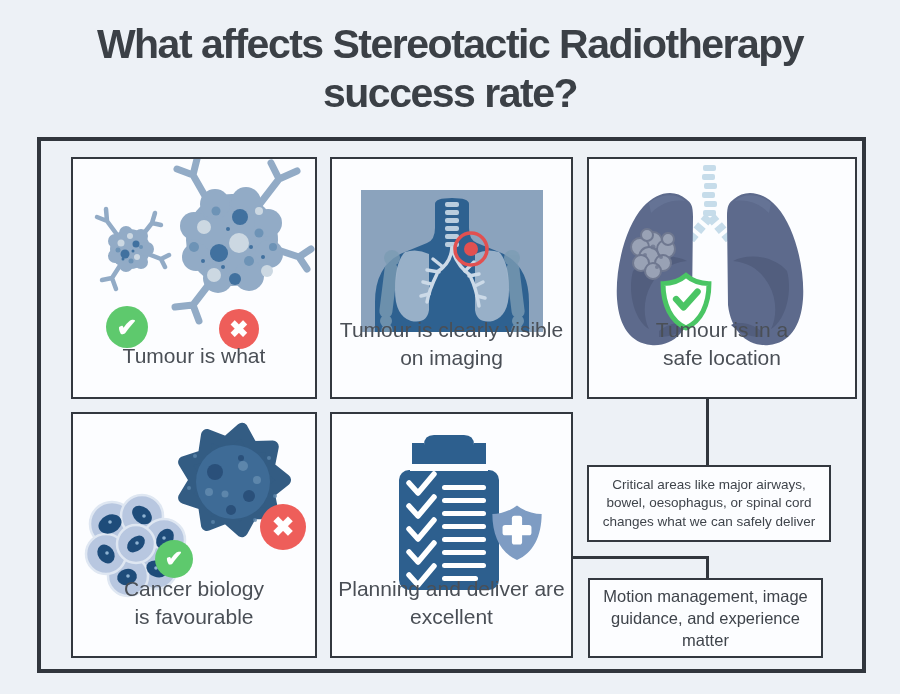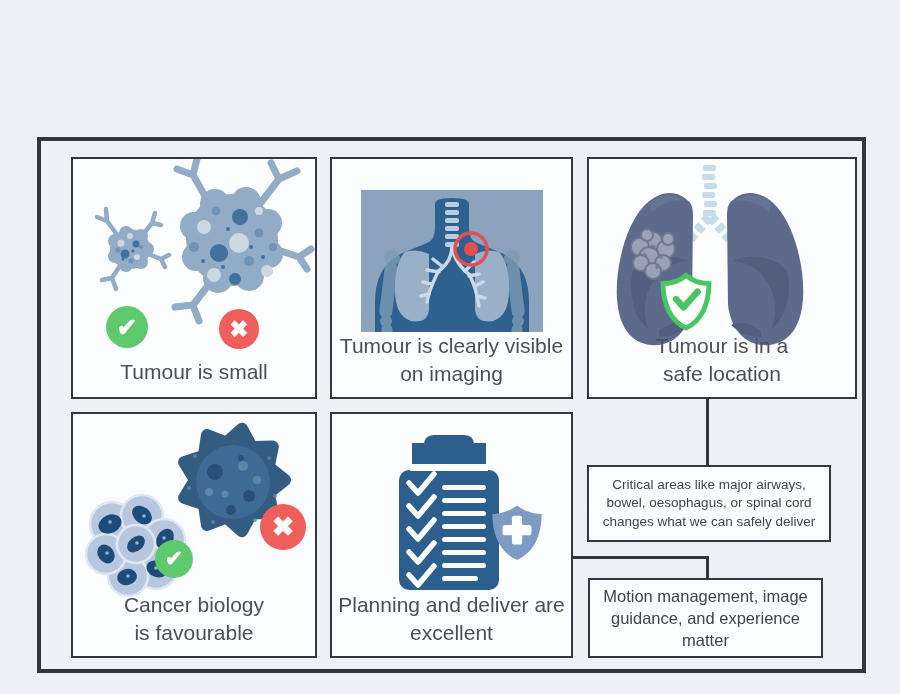--- a/index.html
+++ b/index.html
@@ -8,21 +8,21 @@
   .title{position:absolute;top:20px;left:0;width:900px;text-align:center;
          font-weight:bold;font-size:41px;line-height:1.2;letter-spacing:-1.5px;
          color:var(--title_text)}
   .frame{position:absolute;left:37px;top:137px;width:829px;height:536px;
          border:4px solid var(--frame_line);box-sizing:border-box}
   .panel{position:absolute;background:var(--panel_bg);border:2px solid var(--panel_line);
          box-sizing:border-box}
   .panel svg{position:absolute;left:0;top:0}
   .caption{position:absolute;left:0;right:0;text-align:center;color:var(--caption_text);
            font-size:21px;line-height:1.3}
-  .caption .w{margin:0 auto}
+  .caption .w{margin:16px auto}
   .badge{position:absolute;border-radius:50%;color:#fff;display:flex;align-items:center;
          justify-content:center;font-weight:bold;line-height:1}
   .badge.green{background:var(--green)}
   .badge.red{background:var(--red)}
   .line{position:absolute;background:var(--frame_line)}
   .note{position:absolute;background:var(--panel_bg);border:2px solid var(--panel_line);
         box-sizing:border-box;display:flex;align-items:center;justify-content:center;
         text-align:center;color:var(--note_text);line-height:1.35;padding:3px 8px}
   
   .cellF{fill:var(--cell)}
@@ -45,20 +45,24 @@
   .board{fill:var(--board_blue)} .slot{fill:var(--panel_bg)}
   .wht{fill:#ffffff}
   .ck{stroke:#ffffff;stroke-width:5.5;fill:none;stroke-linecap:round;stroke-linejoin:round}
   .shieldS{fill:var(--shield_slate)}
 </style>
 </head>
 <body>
 
 <div class="page">
 
+  <div class="title">
+    <div>What affects Stereotactic Radiotherapy</div>
+    <div>success rate?</div>
+  </div>
 
   <div class="frame"></div>
 
   <div class="line" style="left:706px;top:399px;width:3px;height:67px"></div>
   <div class="line" style="left:571px;top:556px;width:138px;height:3px"></div>
   <div class="line" style="left:706px;top:556px;width:3px;height:24px"></div>
 
   <div class="panel" style="left:71px;top:157px;width:246px;height:242px">
     <svg width="242" height="200" viewBox="0 0 242 200">
 
@@ -139,21 +143,21 @@
           <circle cx="68" cy="88" r="2"></circle>
         </g>
     </svg>
     <div class="badge green" style="left:33px;top:147px;width:42px;height:42px;font-size:25px">
         <span>✔</span>
       </div>
     <div class="badge red" style="left:146px;top:150px;width:40px;height:40px;font-size:23px">
         <span>✖</span>
       </div>
     <div class="caption" style="bottom:12px">
-        <div class="w" style="width:220px">Tumour is small</div>
+        <div class="w" style="width:220px">Tumour is what</div>
       </div>
   </div>
 
   <div class="panel" style="left:330px;top:157px;width:243px;height:242px">
     <svg width="182" height="142" viewBox="0 0 182 142" style="left:29px;top:31px">
       <rect class="imgBg" x="0" y="0" width="182" height="142"></rect>
       <path class="bodyB" d="M14,142 L14,112 Q14,74 44,62 L66,53 Q74,50 74,38 L74,14 Q74,8 91,8 Q108,8 108,14 L108,38 Q108,50 116,53 L138,62 Q168,74 168,112 L168,142 Z"></path>
 
       <g class="boneF" opacity="0.8">
         <circle cx="31" cy="68" r="8"></circle>

